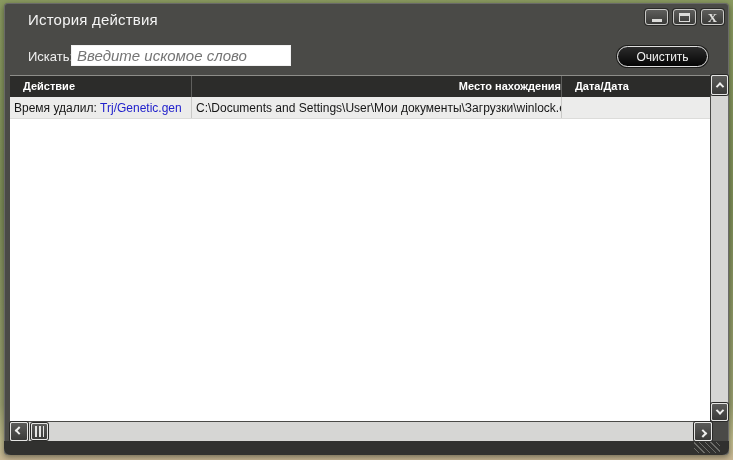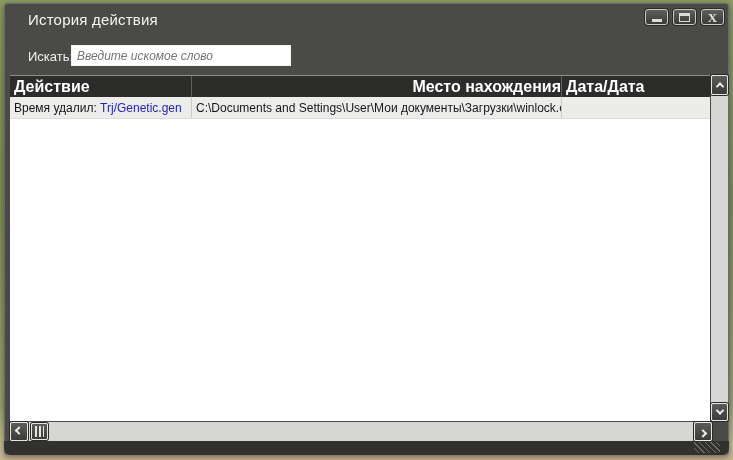--- a/index.html
+++ b/index.html
@@ -26,38 +26,38 @@
   }
   .glyph-min { width:10px; height:3px; background:#dcdcda; margin-top:6px; }
   .glyph-max { width:11px; height:9px; border:1px solid #dcdcda; border-top:3px solid #dcdcda; }
   .glyph-close { font-family:"Liberation Serif","DejaVu Serif",serif; font-weight:bold; font-size:13px; color:#e2e2e0; line-height:1; }
 
   
   .search-label { position:absolute; left:24px; top:46px; font-size:13px; color:#f0f0f0; }
   .search-input {
     position:absolute; left:67px; top:42px; width:220px; height:21px;
     background:#fff; border:1px solid #f2f2f2; outline:none;
-    font-family:inherit; font-style:italic; font-size:12px; color:#2e2e2e; padding:0 5px;
+    font-family:inherit; font-style:italic; font-size:15px; color:#2e2e2e; padding:0 5px;
   }
   .clear-btn {
     position:absolute; left:613px; top:43px; width:91px; height:21px;
     border-radius:11px; background:linear-gradient(180deg,#2b2b2b,#050505);
     border:1px solid #dedede; color:#f2f2f2; font-family:inherit; font-size:12px;
     box-shadow:0 0 0 1px #1d1d1b; cursor:pointer;
   }
 
   
   .table {
     position:absolute; left:6px; top:72px; width:700px; height:346px;
     background:#fff; border-top:1px solid #8d8d89;
   }
   .thead { display:flex; height:21px; background:#2c2c2a; }
   .th {
-    font-size:16px; font-weight:bold; color:#fff; line-height:21px;
-    padding-left:4px; border-right:1px solid #5f5f5d; overflow:hidden; white-space:nowrap;
+    font-size:11px; font-weight:bold; color:#fff; line-height:21px;
+    padding-left:13px; border-right:1px solid #5f5f5d; overflow:hidden; white-space:nowrap;
   }
   .trow { display:flex; height:22px; background:#ececeb; border-bottom:1px solid #dcdcda; }
   .td {
     font-size:12px; color:#161616; line-height:22px; padding-left:4px;
     border-right:1px solid #c9c9c7; overflow:hidden; white-space:nowrap;
   }
   .c1 { width:182px; } .c2 { width:370px;text-align:right; } .c3 { width:148px; border-right:none; }
   .link { color:#2121cc; cursor:pointer; }
 
   
@@ -102,20 +102,21 @@
         <span class="glyph-max"></span>
       </div>
       <div class="winbtn">
         <span class="glyph-close">X</span>
       </div>
     </div>
   </div>
 
   <div class="search-label">Искать:</div>
   <input class="search-input" type="text" placeholder="Введите искомое слово" style="">
+  <button class="clear-btn">Очистить</button>
 
   <div class="table">
     <div class="thead">
       <div class="th c1">Действие</div>
       <div class="th c2">Место нахождения</div>
       <div class="th c3">Дата/Дата</div>
     </div>
     <div class="trow">
       <div class="td c1"><span>Время удалил:</span>&nbsp;<span class="link">Trj/Genetic.gen</span></div>
       <div class="td c2">C:\Documents and Settings\User\Мои документы\Загрузки\winlock.exe</div>

